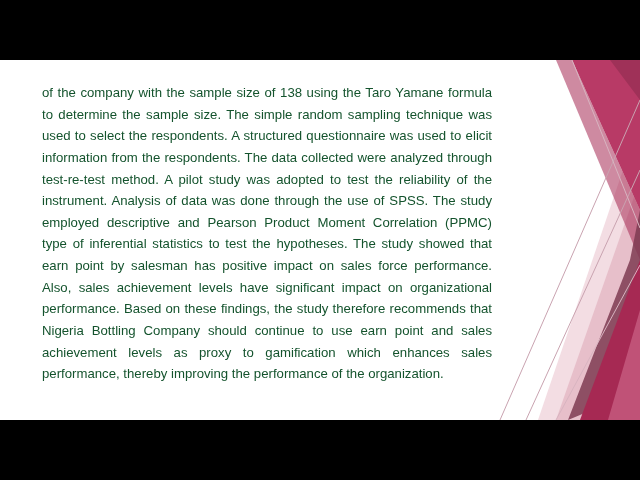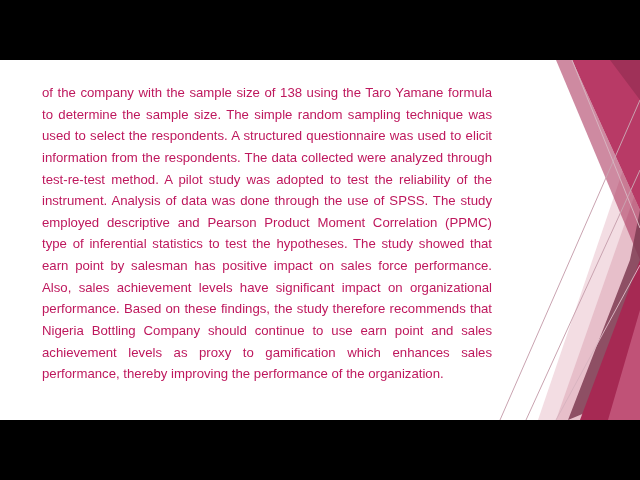--- a/index.html
+++ b/index.html
@@ -40,21 +40,21 @@
   }
   .deco svg { display: block; }
 
   .slide-text {
     position: absolute;
     left: 42px;
     top: 22px;
     width: 450px;
     font-size: 13.2px;
     line-height: 1.64;
-    color: #be185d;
+    color: #14532d;
     text-align: justify;
     text-justify: inter-word;
     font-family: "Liberation Sans", sans-serif;
   }
   .bar-top, .bar-bottom {
     position: absolute;
     left: 0;
     width: 640px;
     height: 60px;
     background: #000000;

